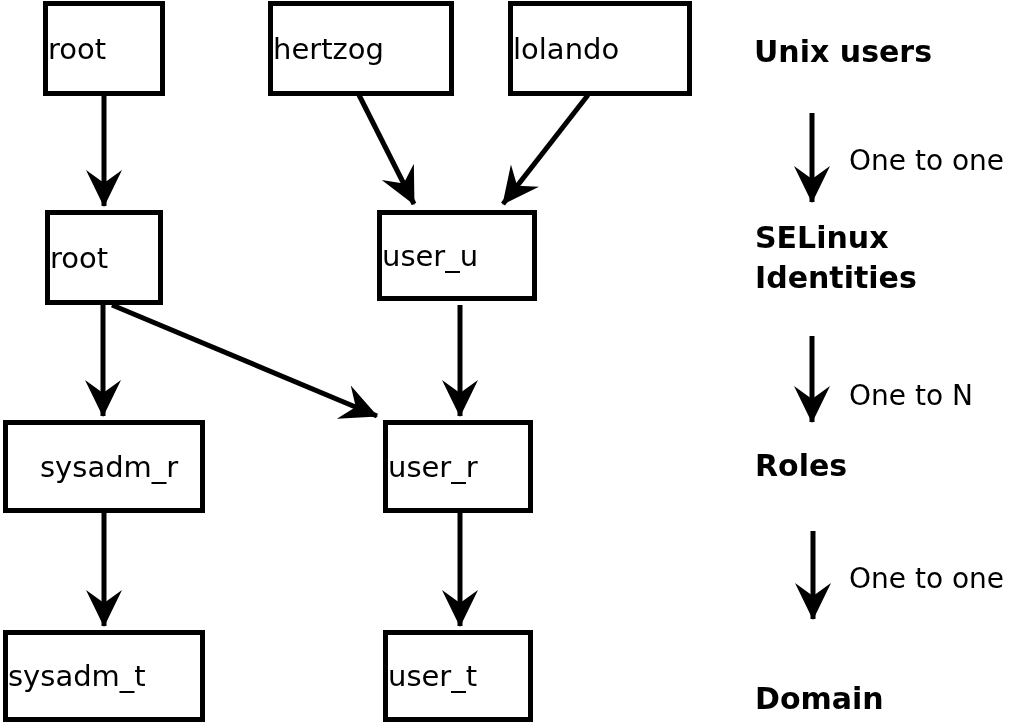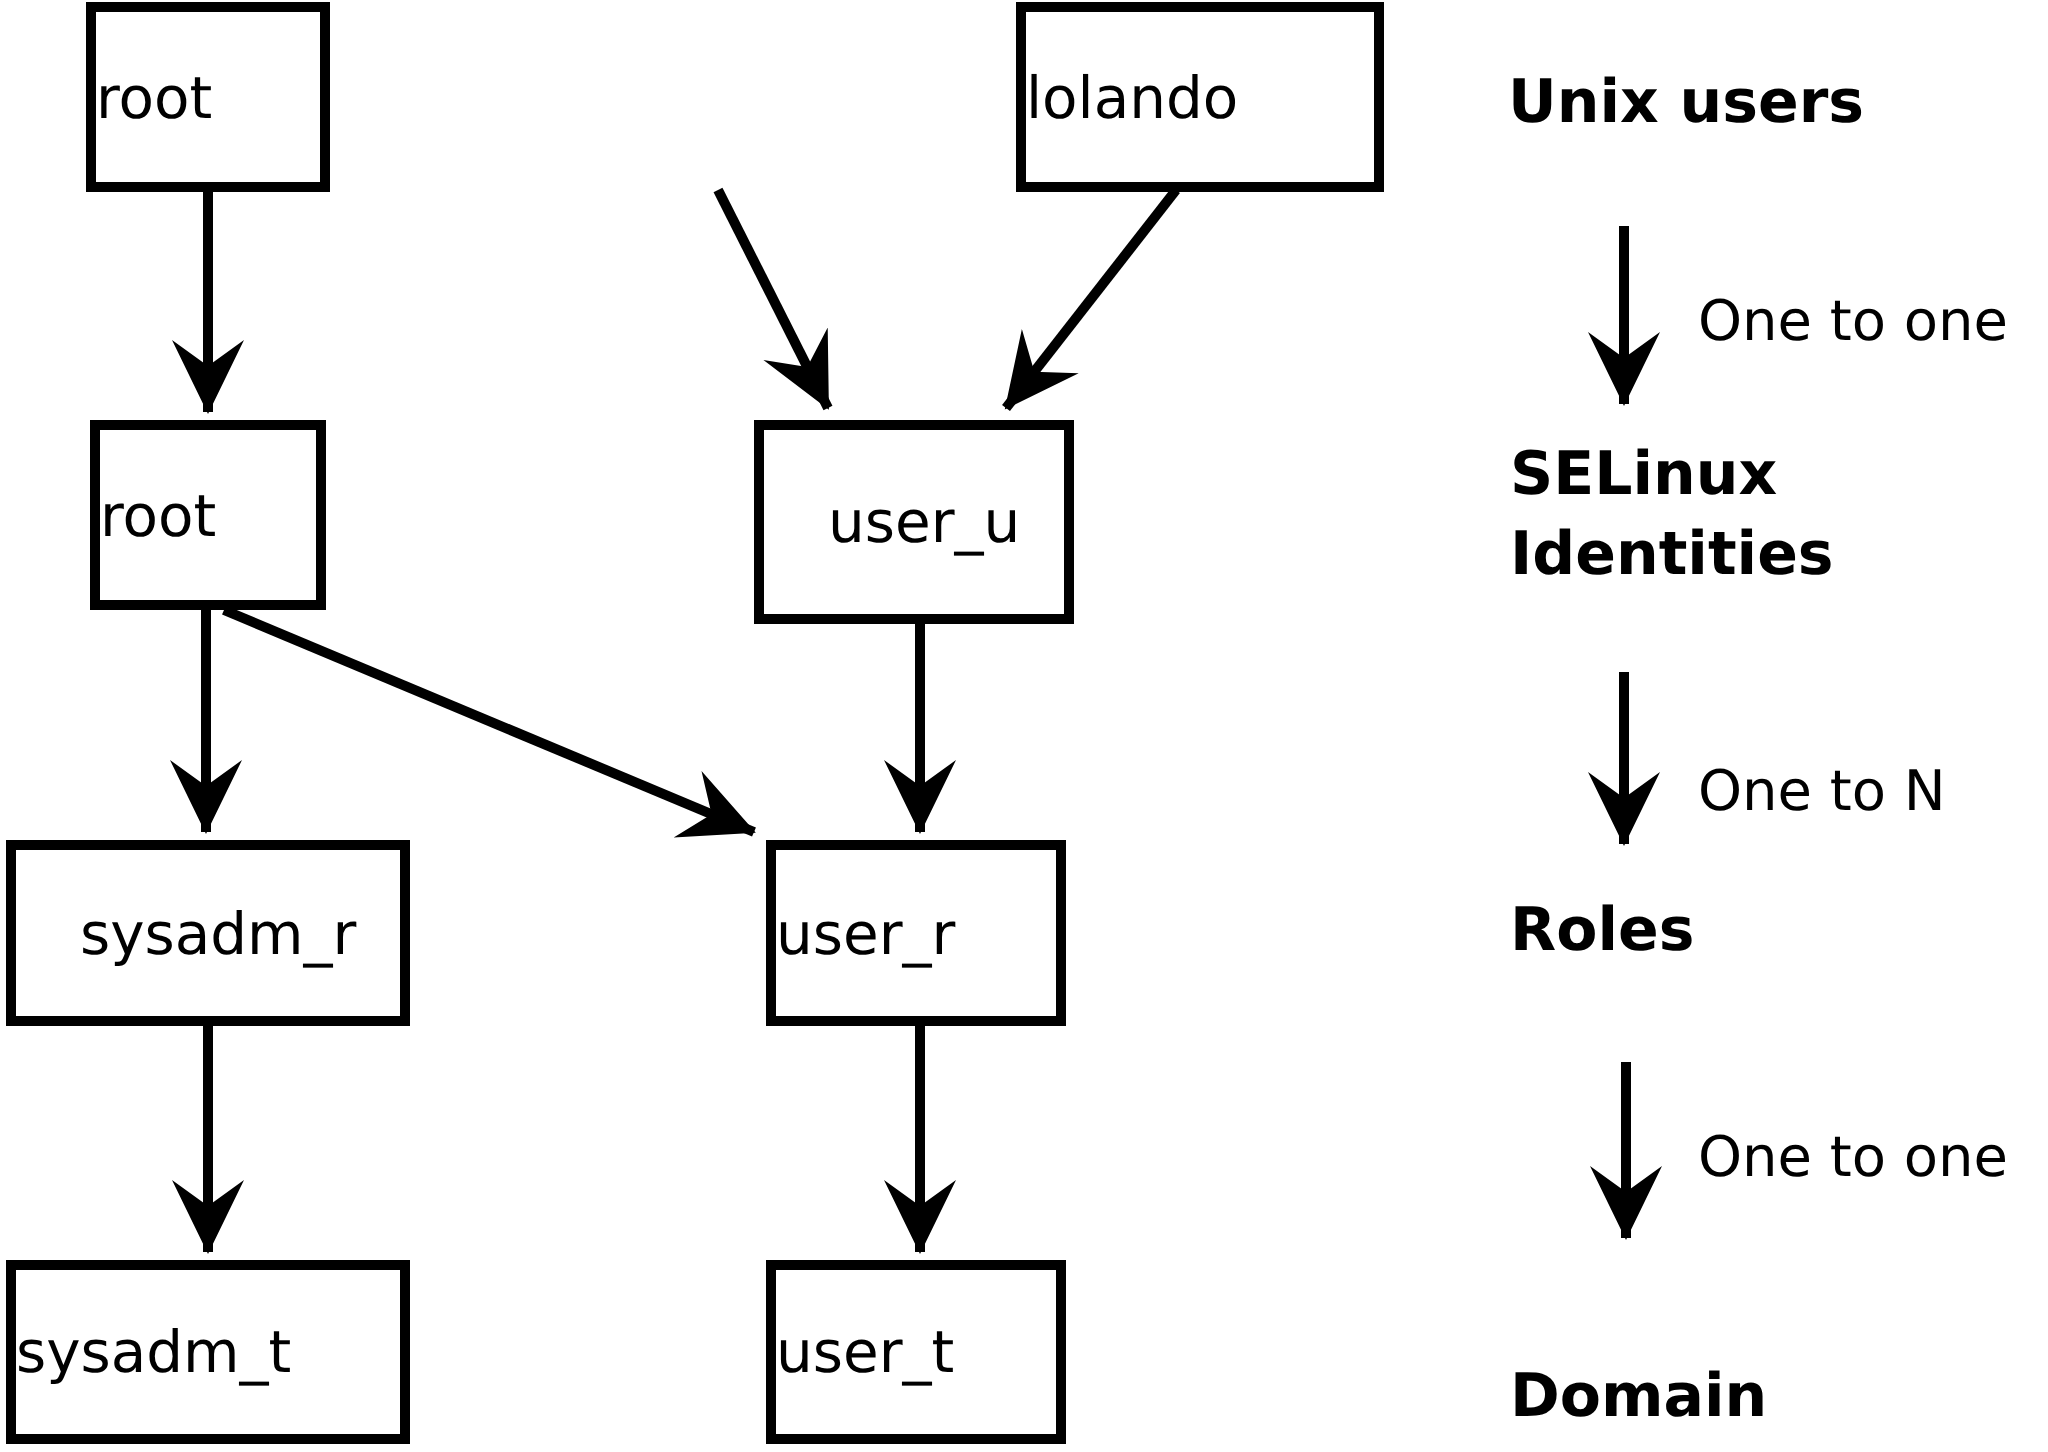--- a/index.html
+++ b/index.html
@@ -48,21 +48,21 @@
     position: absolute;
     font-size: 28px;
     white-space: nowrap;
   }
 
   
   #node-unix-root      { left: 43px;  top: 1px;   width: 122px; height: 95px; }
   #node-unix-hertzog   { left: 268px; top: 1px;   width: 186px; height: 95px; }
   #node-unix-lolando   { left: 508px; top: 1px;   width: 184px; height: 95px; }
   #node-identity-root  { left: 45px;  top: 210px; width: 118px; height: 95px; }
-  #node-identity-user-u{ left: 377px; top: 210px; width: 160px; height: 102px; padding-left: 32px; }
+  #node-identity-user-u{ left: 377px; top: 210px; width: 160px; height: 91px; }
   #node-role-sysadm-r  { left: 3px;   top: 420px; width: 202px; height: 93px; padding-left: 32px; }
   #node-role-user-r    { left: 383px; top: 420px; width: 150px; height: 93px; }
   #node-domain-sysadm-t{ left: 3px;   top: 630px; width: 202px; height: 92px; }
   #node-domain-user-t  { left: 383px; top: 630px; width: 150px; height: 92px; }
 
   
   #legend-unix-users        { left: 754px; top: 32px; }
   #legend-one-to-one-1      { left: 849px; top: 144px; }
   #legend-selinux-identities{ left: 755px; top: 218px; width: 190px; }
   #legend-one-to-n          { left: 849px; top: 362px; margin-top: 17px; }
@@ -92,20 +92,23 @@
     <line x1="460" y1="513" x2="460" y2="626" marker-end="url(#arrowhead)"></line>
 
     <line x1="812" y1="113" x2="812" y2="202" marker-end="url(#arrowhead)"></line>
     <line x1="812" y1="336" x2="812" y2="422" marker-end="url(#arrowhead)"></line>
     <line x1="813" y1="531" x2="813" y2="619" marker-end="url(#arrowhead)"></line>
   </svg>
 
   <div class="node" id="node-unix-root">
     <span>root</span>
   </div>
+  <div class="node" id="node-unix-hertzog">
+    <span>hertzog</span>
+  </div>
   <div class="node" id="node-unix-lolando">
     <span>lolando</span>
   </div>
 
   <div class="node" id="node-identity-root">
     <span>root</span>
   </div>
   <div class="node" id="node-identity-user-u">
     <span>user_u</span>
   </div>

